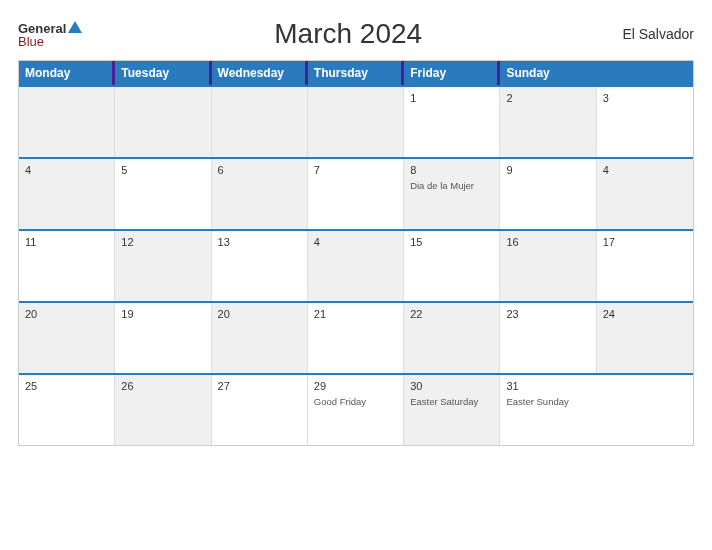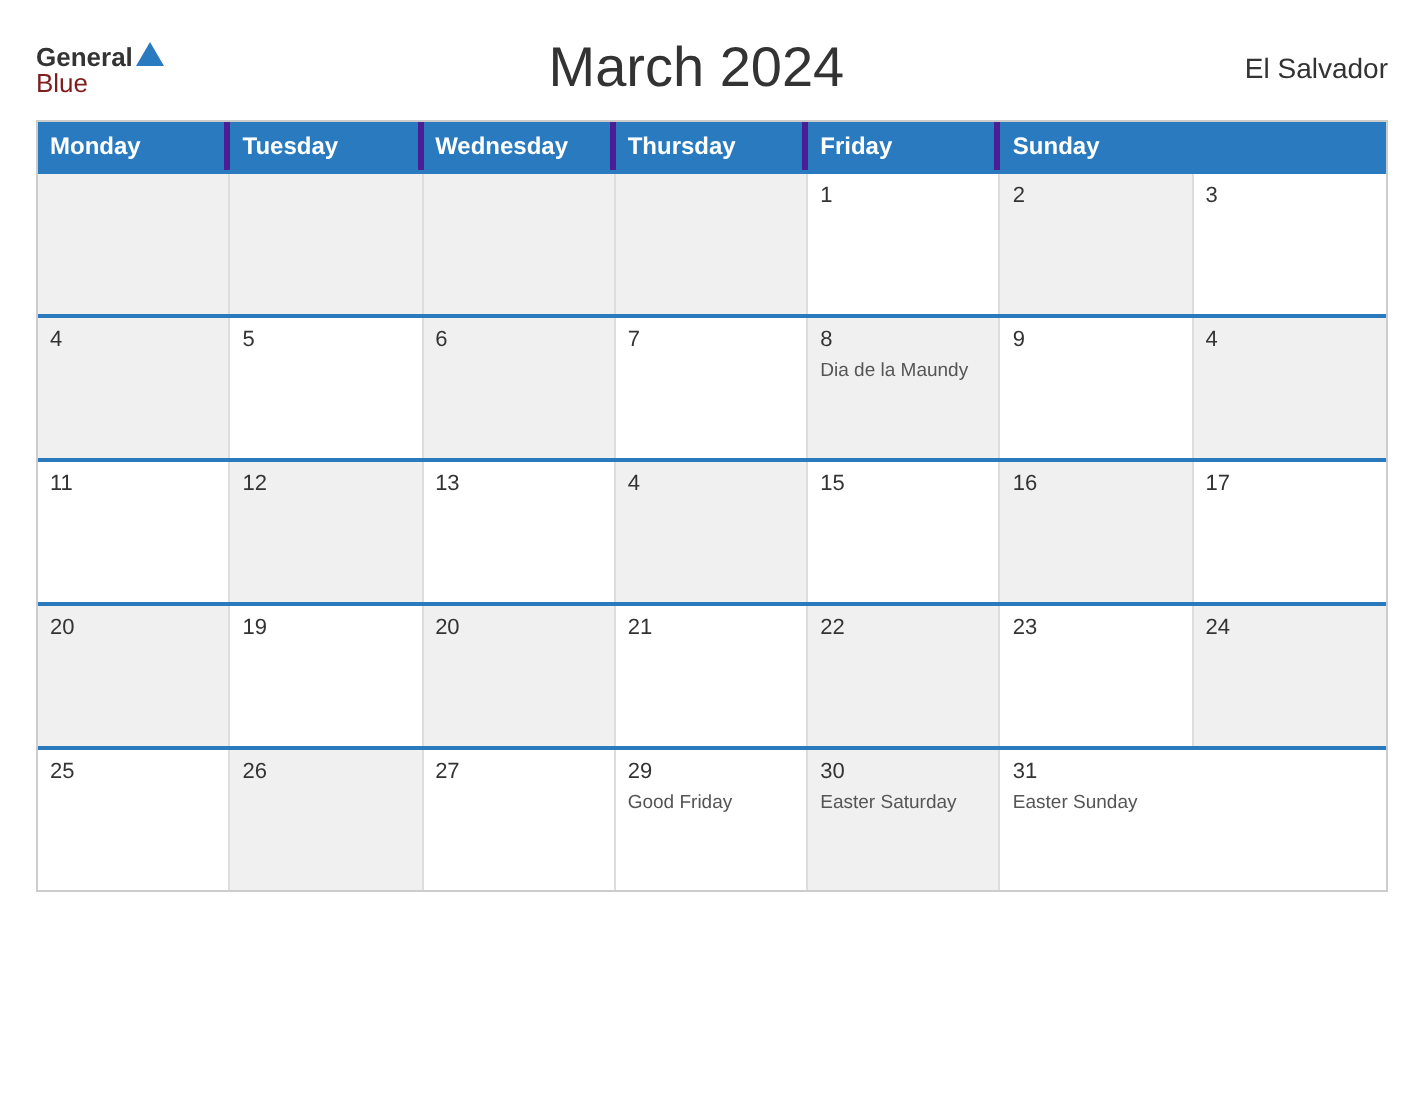--- a/index.html
+++ b/index.html
@@ -188,21 +188,21 @@
           <span class="day-number">5</span>
         </div>
         <div class="cal-cell shaded">
           <span class="day-number">6</span>
         </div>
         <div class="cal-cell">
           <span class="day-number">7</span>
         </div>
         <div class="cal-cell shaded">
           <span class="day-number">8</span>
-          <span class="event-text">Dia de la Maundy</span>
+          <span class="event-text">Dia de la Mujer</span>
         </div>
         <div class="cal-cell">
           <span class="day-number">9</span>
         </div>
         <div class="cal-cell shaded">
           <span class="day-number">4</span>
         </div>
       </div>
 
       <div class="cal-week">

